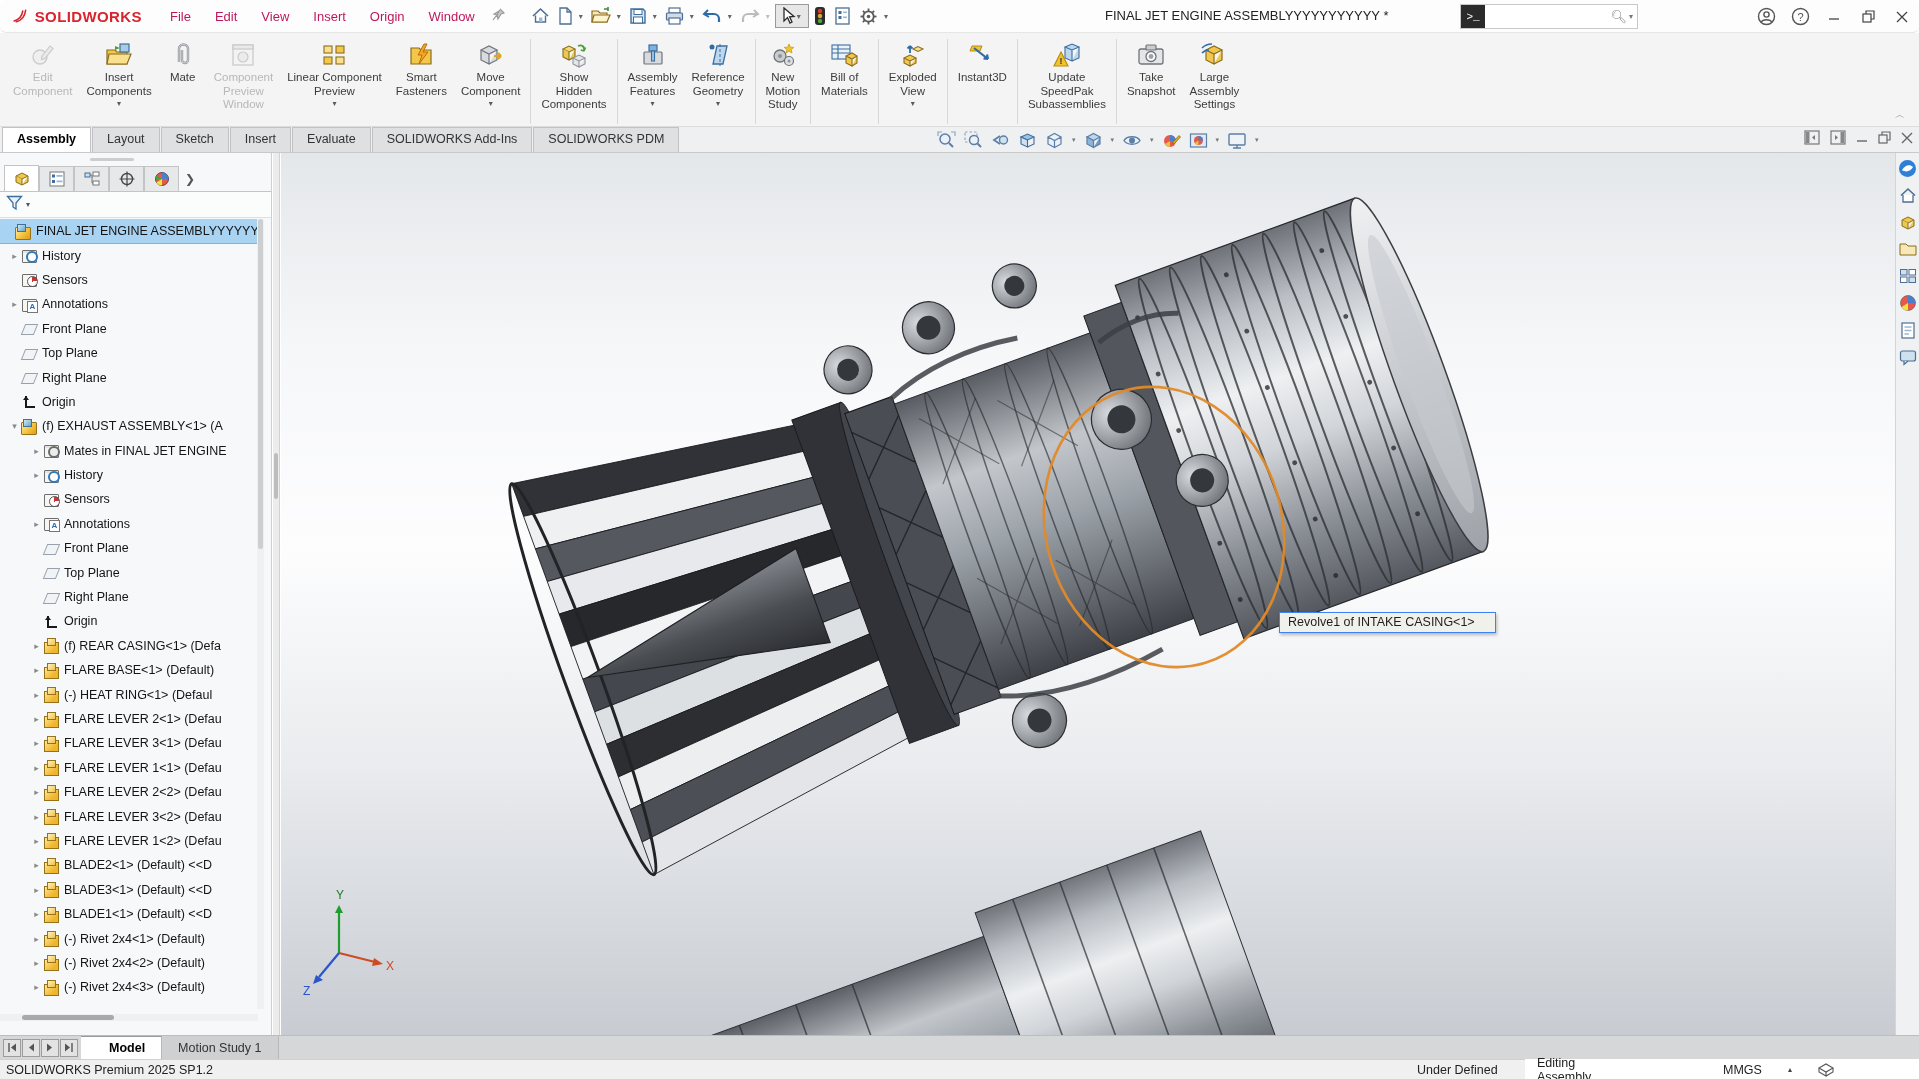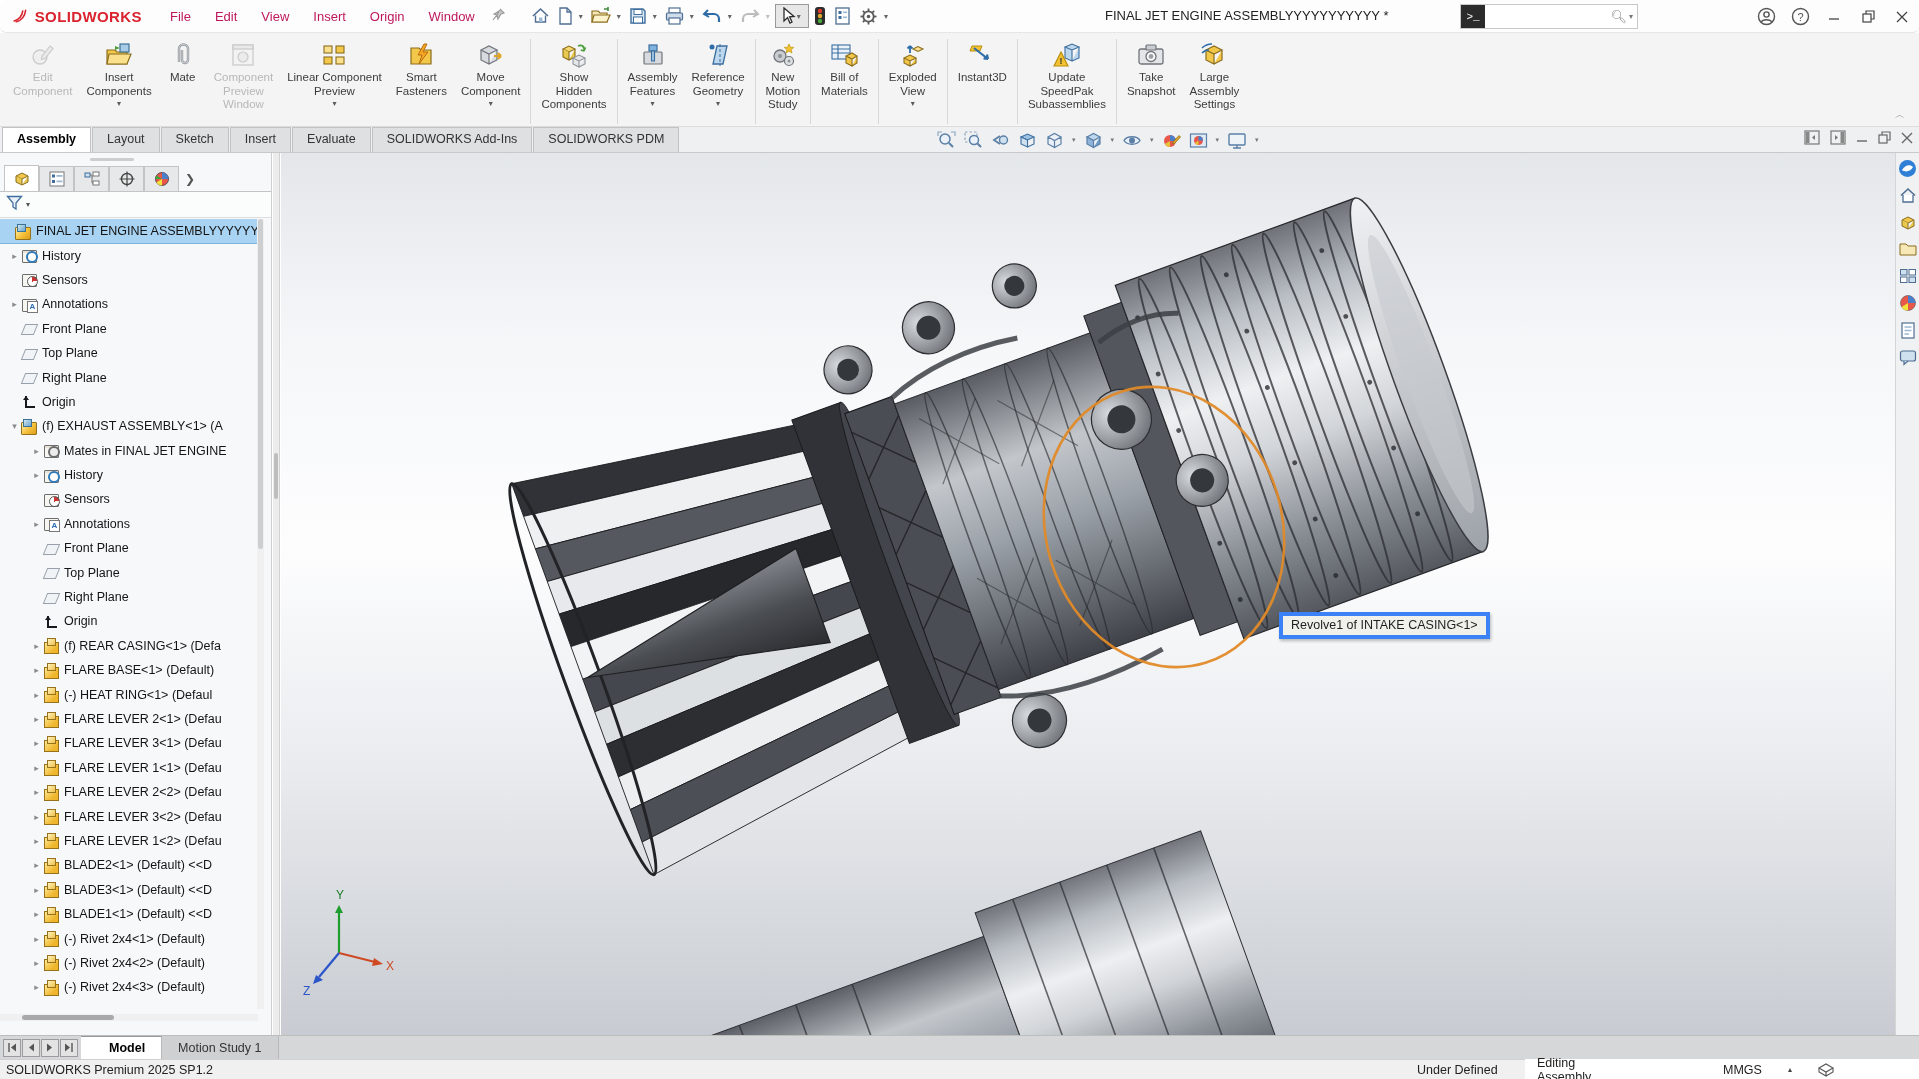--- a/index.html
+++ b/index.html
@@ -92,21 +92,21 @@
   #vscroll .thumb { position:absolute; left:1px; top:0; width:5px; height:330px; background:#cdced0; border-radius:3px; }
   #hscroll { position:absolute; left:0; bottom:14px; width:258px; height:7px; background:#f0f0f0; }
   #hscroll .thumb { position:absolute; left:22px; top:1px; width:92px; height:5px; background:#a9a9ab; border-radius:3px; }
 
   #splitter { position:absolute; left:273px; top:0; width:7px; height:882px; background:#ececec; border-right:1px solid #d2d2d2; }
   #splitter .handle { position:absolute; left:1px; top:300px; width:4px; height:46px; background:#bdbdbd; border-radius:2px; }
 
   
   #viewport { position:absolute; left:281px; top:0; width:1614px; height:882px; }
   #viewport svg { display:block; }
-  #tooltip { position:absolute; left:998px; top:459px; background:#f1f1ec; border:4px solid #3b82f6; font-size:12.5px; color:#1e1e1e; padding:2px 8px 3px 8px; white-space:nowrap; box-shadow:1px 2px 3px rgba(0,0,0,.25); }
+  #tooltip { position:absolute; left:998px; top:459px; background:#f1f1ec; border:1px solid #3b82f6; font-size:12.5px; color:#1e1e1e; padding:2px 20px 3px 8px; white-space:nowrap; box-shadow:1px 2px 3px rgba(0,0,0,.25); }
 
   
   #taskpane { position:absolute; right:0; top:0; width:24px; height:882px; background:#f0f1f2; border-left:1px solid #d5d5d5; display:flex; flex-direction:column; align-items:center; padding-top:5px; gap:7px; }
   .tp { width:20px; height:20px; display:flex; align-items:center; justify-content:center; }
 
   
   #bottombar { position:absolute; left:0; top:1035px; width:1919px; height:24px; background:#d6d7d9; border-top:1px solid #bdbdbd; display:flex; align-items:stretch; }
   #navbtns { display:flex; align-items:center; gap:1px; padding:0 3px; }
   .nav { width:18px; height:18px; background:#e3e3e4; border:1px solid #9c9c9e; display:flex; align-items:center; justify-content:center; }
   .btab { display:flex; align-items:center; padding:0 16px; font-size:12.5px; color:#333; background:#cfd0d2; border-right:1px solid #b8b8ba; white-space:nowrap; }

